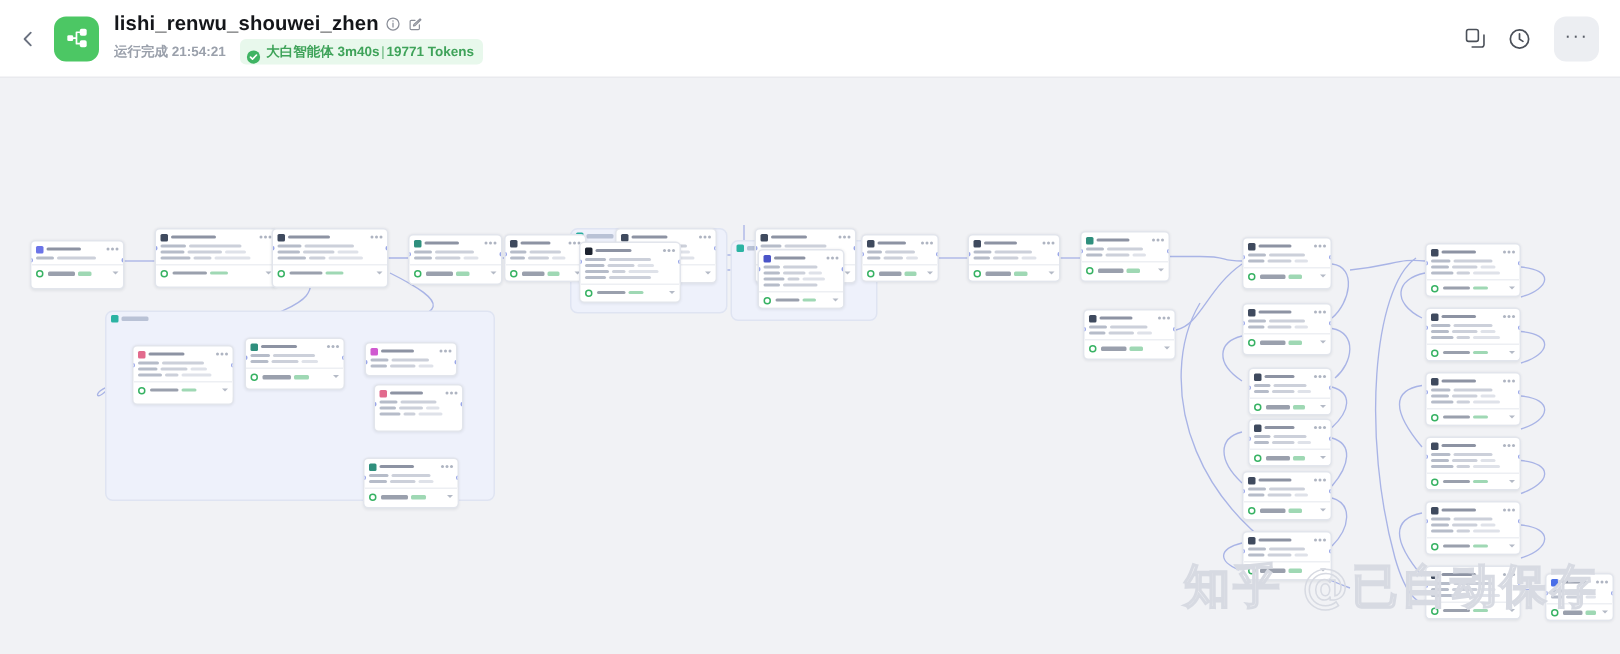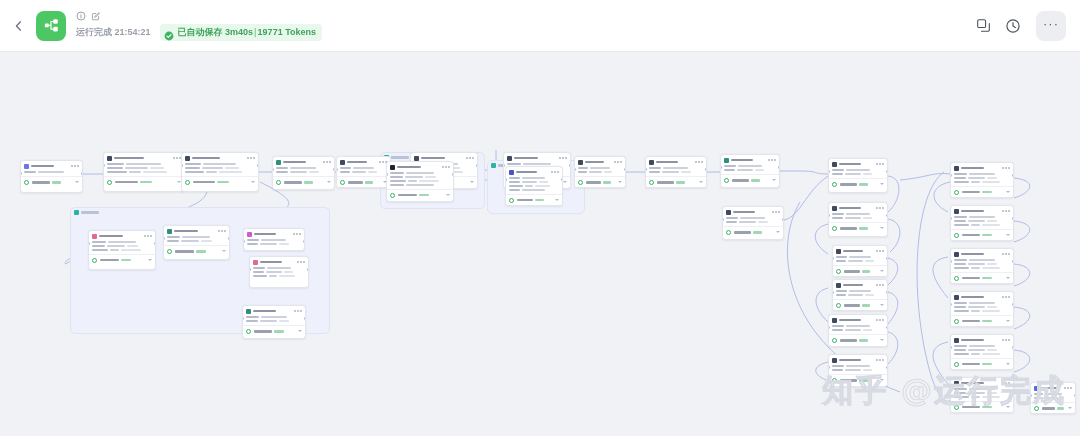--- a/index.html
+++ b/index.html
@@ -182,20 +182,21 @@
       <svg width="17" height="17" viewBox="0 0 20 20" fill="none">
         <rect x="2.2" y="7.6" width="4.6" height="4.6" rx="1.1" fill="#fff"></rect>
         <rect x="12" y="2.6" width="5.4" height="5.4" rx="1.4" fill="#fff"></rect>
         <rect x="12" y="11.6" width="5.4" height="5.4" rx="1.4" fill="#fff"></rect>
         <path d="M6.9 9.9 H9.4 M9.4 9.9 V5.3 H12 M9.4 9.9 V14.3 H12" stroke="#fff" stroke-width="1.35" stroke-linecap="round" stroke-linejoin="round"></path>
       </svg>
     </div>
 
     <div class="title-block">
       <div class="title-row">
+        <span class="wf-title">lishi_renwu_shouwei_zhen</span>
         <span class="title-icon">
           <svg width="10" height="10" viewBox="0 0 12 12" fill="none">
             <circle cx="6" cy="6" r="4.8" stroke="#8b8f99" stroke-width="1"></circle>
             <path d="M6 5.2 V8.4" stroke="#8b8f99" stroke-width="1" stroke-linecap="round"></path>
             <circle cx="6" cy="3.6" r=".62" fill="#8b8f99"></circle>
           </svg>
         </span>
         <span class="title-icon">
           <svg width="10" height="10" viewBox="0 0 12 12" fill="none">
             <path d="M9.6 1.9 L10.3 2.6 L5.6 7.3 L4.4 7.6 L4.7 6.4 Z" stroke="#8b8f99" stroke-width=".95" stroke-linejoin="round"></path>
@@ -207,21 +208,21 @@
       <div class="meta-row">
         <span class="autosave">运行完成 21:54:21</span>
         <span class="run-pill">
           <span class="check">
             <svg width="10" height="10" viewBox="0 0 12 12" fill="none">
               <circle cx="6" cy="6" r="5.3" fill="#3fb463"></circle>
               <path d="M3.6 6.1 L5.2 7.7 L8.4 4.4" stroke="#fff" stroke-width="1.3" stroke-linecap="round" stroke-linejoin="round"></path>
             </svg>
           </span>
           <span class="run-text">
-            <span>已自动保存</span>
+            <span>大白智能体</span>
             <span>3m40s</span><span class="sep">|</span><span>19771 Tokens</span>
           </span>
         </span>
       </div>
     </div>
 
     <div class="header-spacer"></div>
 
     <div class="hdr-icon-btn">
       <svg width="15" height="15" viewBox="0 0 16 16" fill="none">
@@ -1339,15 +1340,15 @@
             <span class="f-ico"></span>
             <span class="f-lab" style="width: 13px;"></span>
             <span class="f-val" style="width: 7px;"></span>
             <span class="f-chev"></span>
           </div>
           <span class="port" style="left: -1.8px; top: 11px;"></span>
           <span class="port" style="right: -1.8px; top: 11px;"></span>
         </div>
       </div>
 
-    <div class="watermark">知乎 @运行完成</div>
+    <div class="watermark">知乎 @已自动保存</div>
   </div>
 </div>
 
 </body></html>

